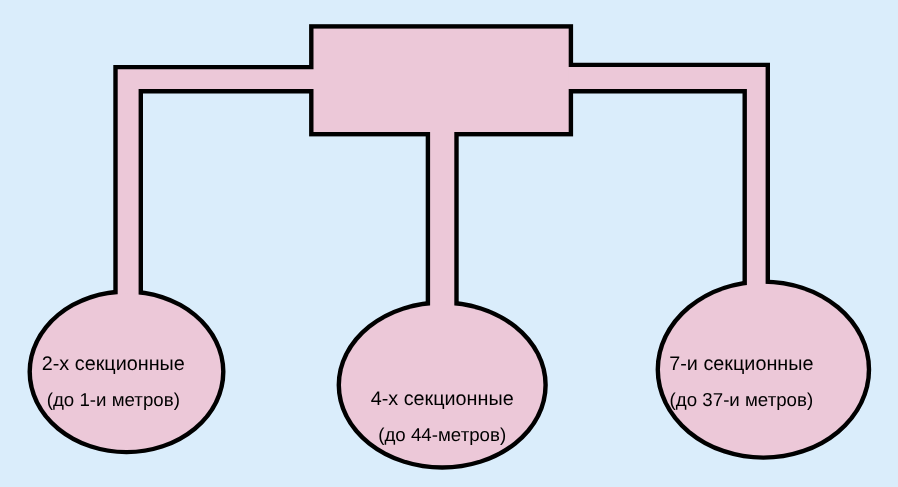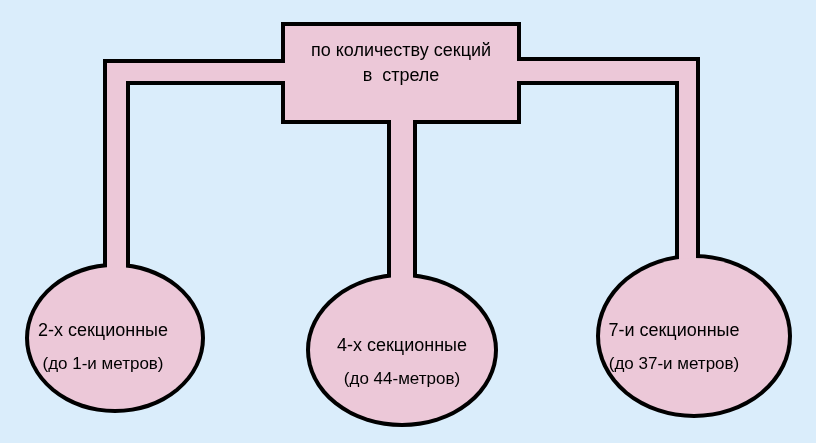--- a/index.html
+++ b/index.html
@@ -44,21 +44,21 @@
   }
   .label .line { display: block; }
   .root-label {
     left: 283px; top: 38px; width: 236px;
     font-size: 18px; line-height: 25px;
   }
   .root-label .line { white-space: pre; }
   .node-label .line1 { font-size: 18px; line-height: 21px; margin-bottom: 13px; }
   .node-label .line2 { font-size: 17px; line-height: 20px; white-space: pre; }
   .node-label-0 { left: 13px;  top: 320px; width: 180px; }
-  .node-label-1 { left: 306px; top: 335px; width: 192px; }
+  .node-label-1 { left: 306px; top: 352px; width: 192px; }
   .node-label-2 { left: 576px; top: 320px; width: 196px; }
 </style>
 </head>
 <body>
 
 <div class="canvas">
 
   <svg viewBox="0 0 816 443" aria-hidden="true">
 
     <g>
@@ -75,24 +75,20 @@
       <polygon class="shape-fill" points="300,63 107,63 107,285 126,285 126,81 300,81"></polygon>
       <rect class="shape-fill" x="391" y="100" width="22" height="190"></rect>
       <polygon class="shape-fill" points="500,61 696,61 696,280 679,280 679,81 500,81"></polygon>
       <rect class="shape-fill" x="285" y="26" width="232" height="94"></rect>
       <ellipse class="shape-fill" cx="115" cy="338" rx="86" ry="71"></ellipse>
       <ellipse class="shape-fill" cx="402" cy="350" rx="92" ry="73"></ellipse>
       <ellipse class="shape-fill" cx="694" cy="336" rx="94" ry="78"></ellipse>
     </g>
   </svg>
 
-  <div class="label root-label">
-    <span class="line">по количеству секций</span>
-    <span class="line">в  стреле</span>
-  </div>
 
   <div class="label node-label node-label-0">
     <span class="line line1">2-х секционные</span>
     <span class="line line2">(до 1-и метров)</span>
   </div>
 
   <div class="label node-label node-label-1">
     <span class="line line1">4-х секционные</span>
     <span class="line line2">(до 44-метров)</span>
   </div>

